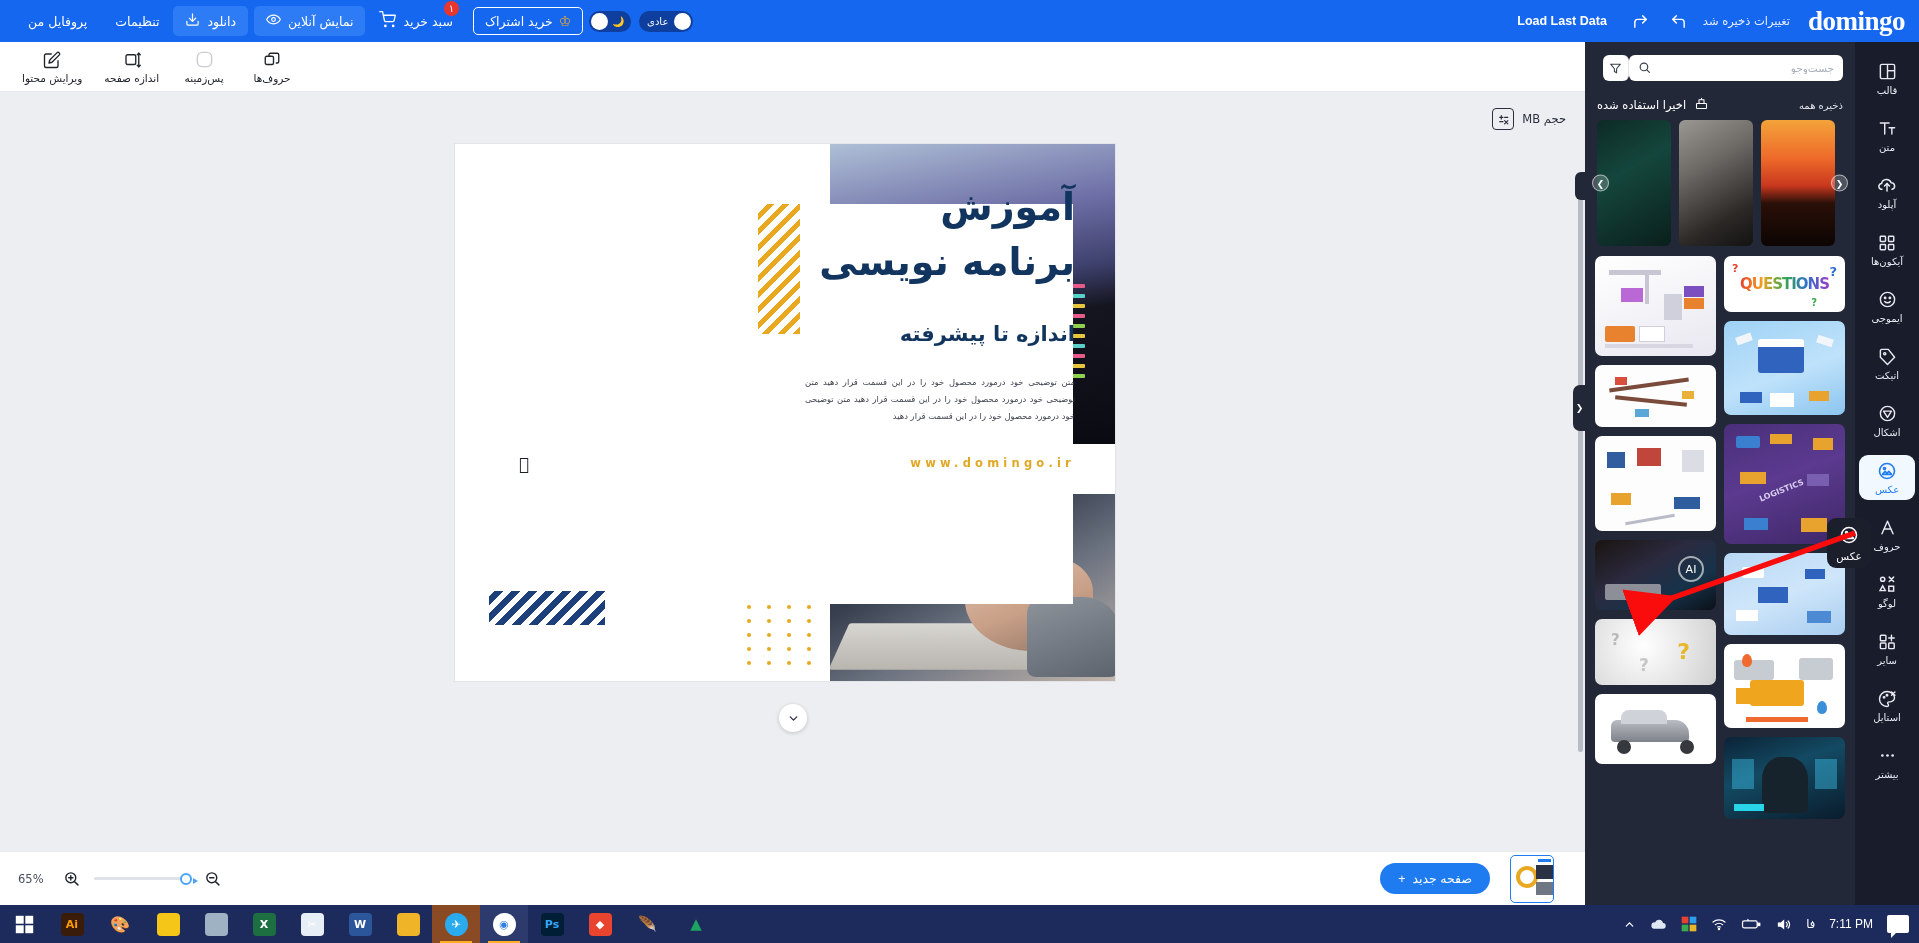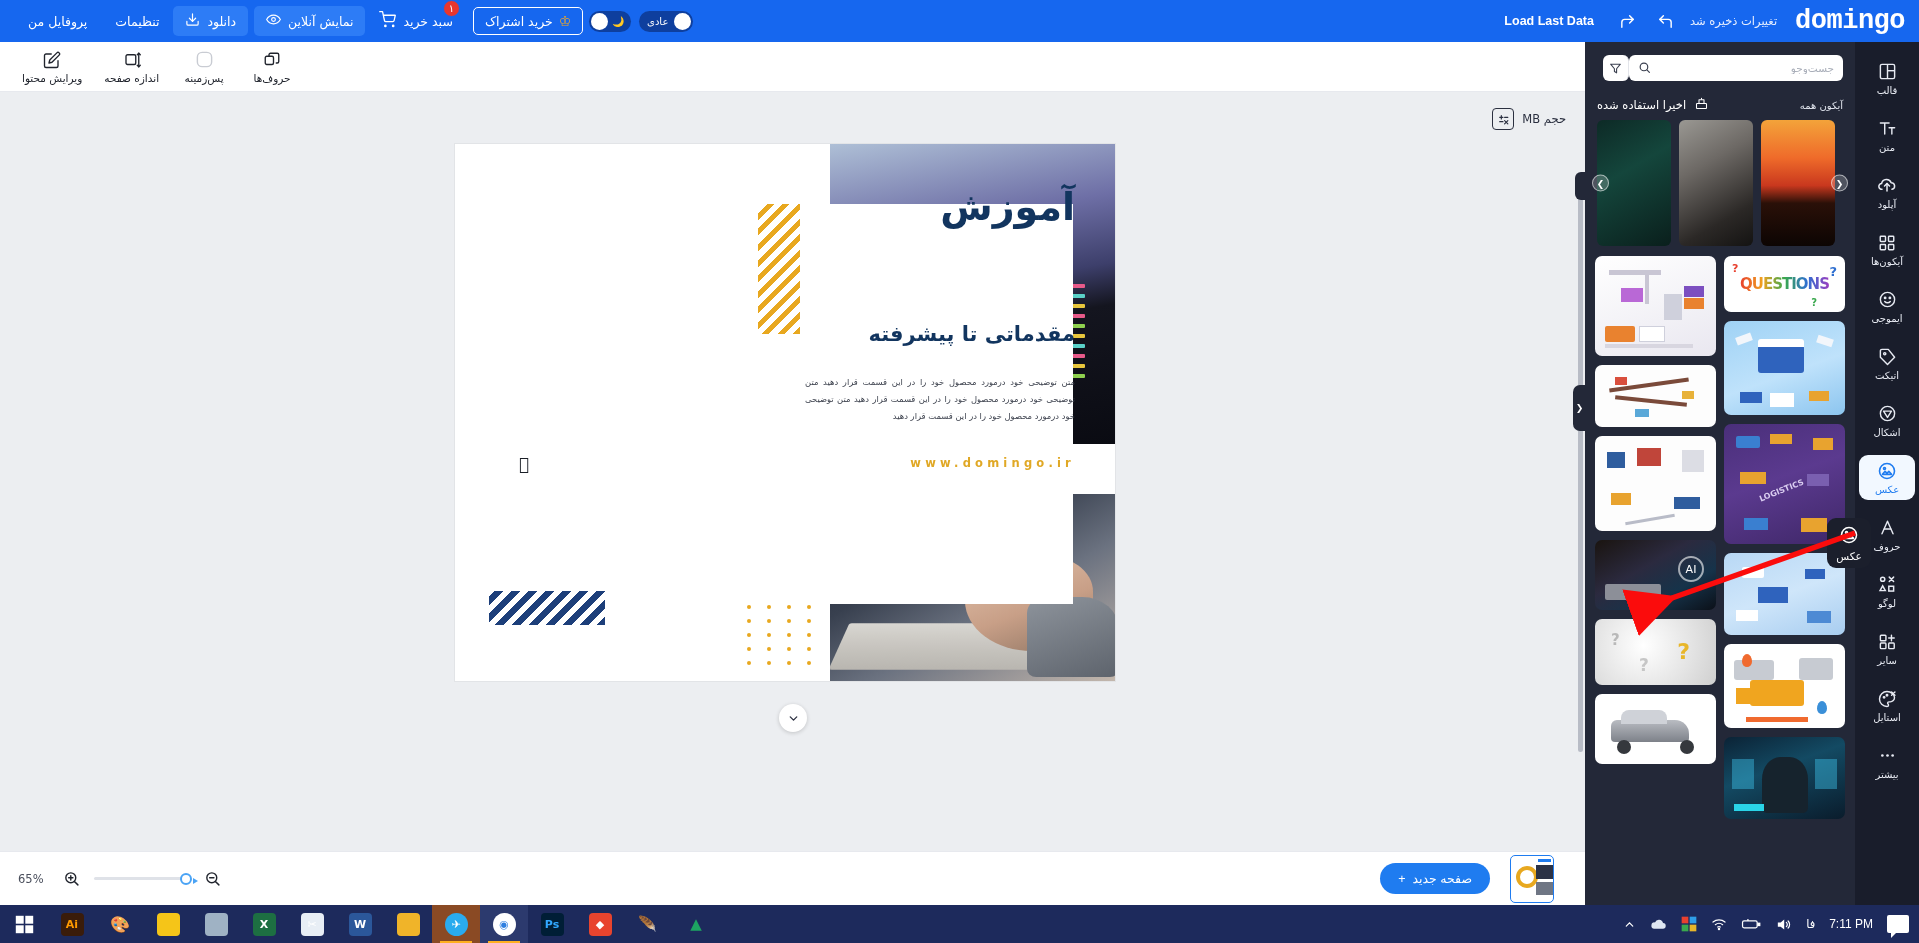--- a/index.html
+++ b/index.html
@@ -15,21 +15,21 @@
   
   .topbar {
     position: absolute; top: 0; left: 0; width: 1919px; height: 42px;
     background: #1667ef;
     display: flex; align-items: center;
     direction: rtl;
     padding: 0 14px;
     color: #fff;
   }
   .logo {
-    font-family: Liberation Mono, monospace;
+    font-family: Liberation Serif, serif;
     font-size: 27px; font-weight: 700; letter-spacing: -.5px;
     color: #fff; direction: ltr; margin-left: 4px; line-height: 1;
   }
   .saved-text { font-size: 11.5px; color: #e6eeff; margin: 0 14px 0 10px; white-space: nowrap; }
   .undo-redo { display: flex; align-items: center; gap: 18px; margin: 0 4px; }
   .ico-btn {
     width: 20px; height: 20px; display: flex; align-items: center; justify-content: center;
     cursor: pointer; color: #fff;
   }
   .load-last {
@@ -511,22 +511,23 @@
           <i></i>
           <i></i>
           <i></i>
           <i></i>
           <i></i>
           <i></i>
       </div>
 
       <div class="poster-txt p-title">
         <div>آموزش</div>
-      </div>
-      <div class="poster-txt p-sub">مقدماتی تا پیشرفته</div>
+        <div>برنامه نویسی</div>
+      </div>
+      <div class="poster-txt p-sub">اندازه تا پیشرفته</div>
       <div class="poster-txt p-body">متن توضیحی خود درمورد محصول خود را در این قسمت قرار دهید متن توضیحی خود درمورد محصول خود را در این قسمت قرار دهید متن توضیحی خود درمورد محصول خود را در این قسمت قرار دهید</div>
       <div class="poster-txt p-url">www.domingo.ir</div>
     </div>
 
     <div class="chevron-down-canvas">
       <svg width="13" height="13" viewBox="0 0 24 24" fill="none" stroke="#2b3040" stroke-width="2.4" stroke-linecap="round" stroke-linejoin="round">
           <polyline points="6 9 12 15 18 9"></polyline>
         </svg>
     </div>
     <div class="canvas-scroll"></div>
@@ -587,21 +588,21 @@
       <div class="sect-title">
         <span>اخیرا استفاده شده</span>
         <span>
           <svg width="15" height="15" viewBox="0 0 24 24" fill="none" stroke="#fff" stroke-width="1.7" stroke-linejoin="round">
               <rect x="4" y="12" width="16" height="8" rx="1"></rect>
               <path d="M8 12V6h8v6"></path>
               <line x1="12" y1="3" x2="12" y2="6"></line>
             </svg>
         </span>
       </div>
-      <span class="sect-all">آیکون همه</span>
+      <span class="sect-all">ذخیره همه</span>
     </div>
 
     <div class="recent-strip">
       <div class="nav-arrow right">❮</div>
       <div class="nav-arrow left">❯</div>
       <div class="recent-row">
         <div class="recent-item" style="background:linear-gradient(150deg,#0d2a26 0%,#14463c 40%,#0a1f1c 100%)"></div>
         <div class="recent-item" style="background:linear-gradient(150deg,#9a9893 0%,#6d6965 35%,#2b2826 75%,#141312 100%)"></div>
         <div class="recent-item" style="background:linear-gradient(180deg,#f3a33a 0%,#ef6b2a 30%,#c9381e 52%,#2a1008 66%,#0c0503 100%)"></div>
       </div>

